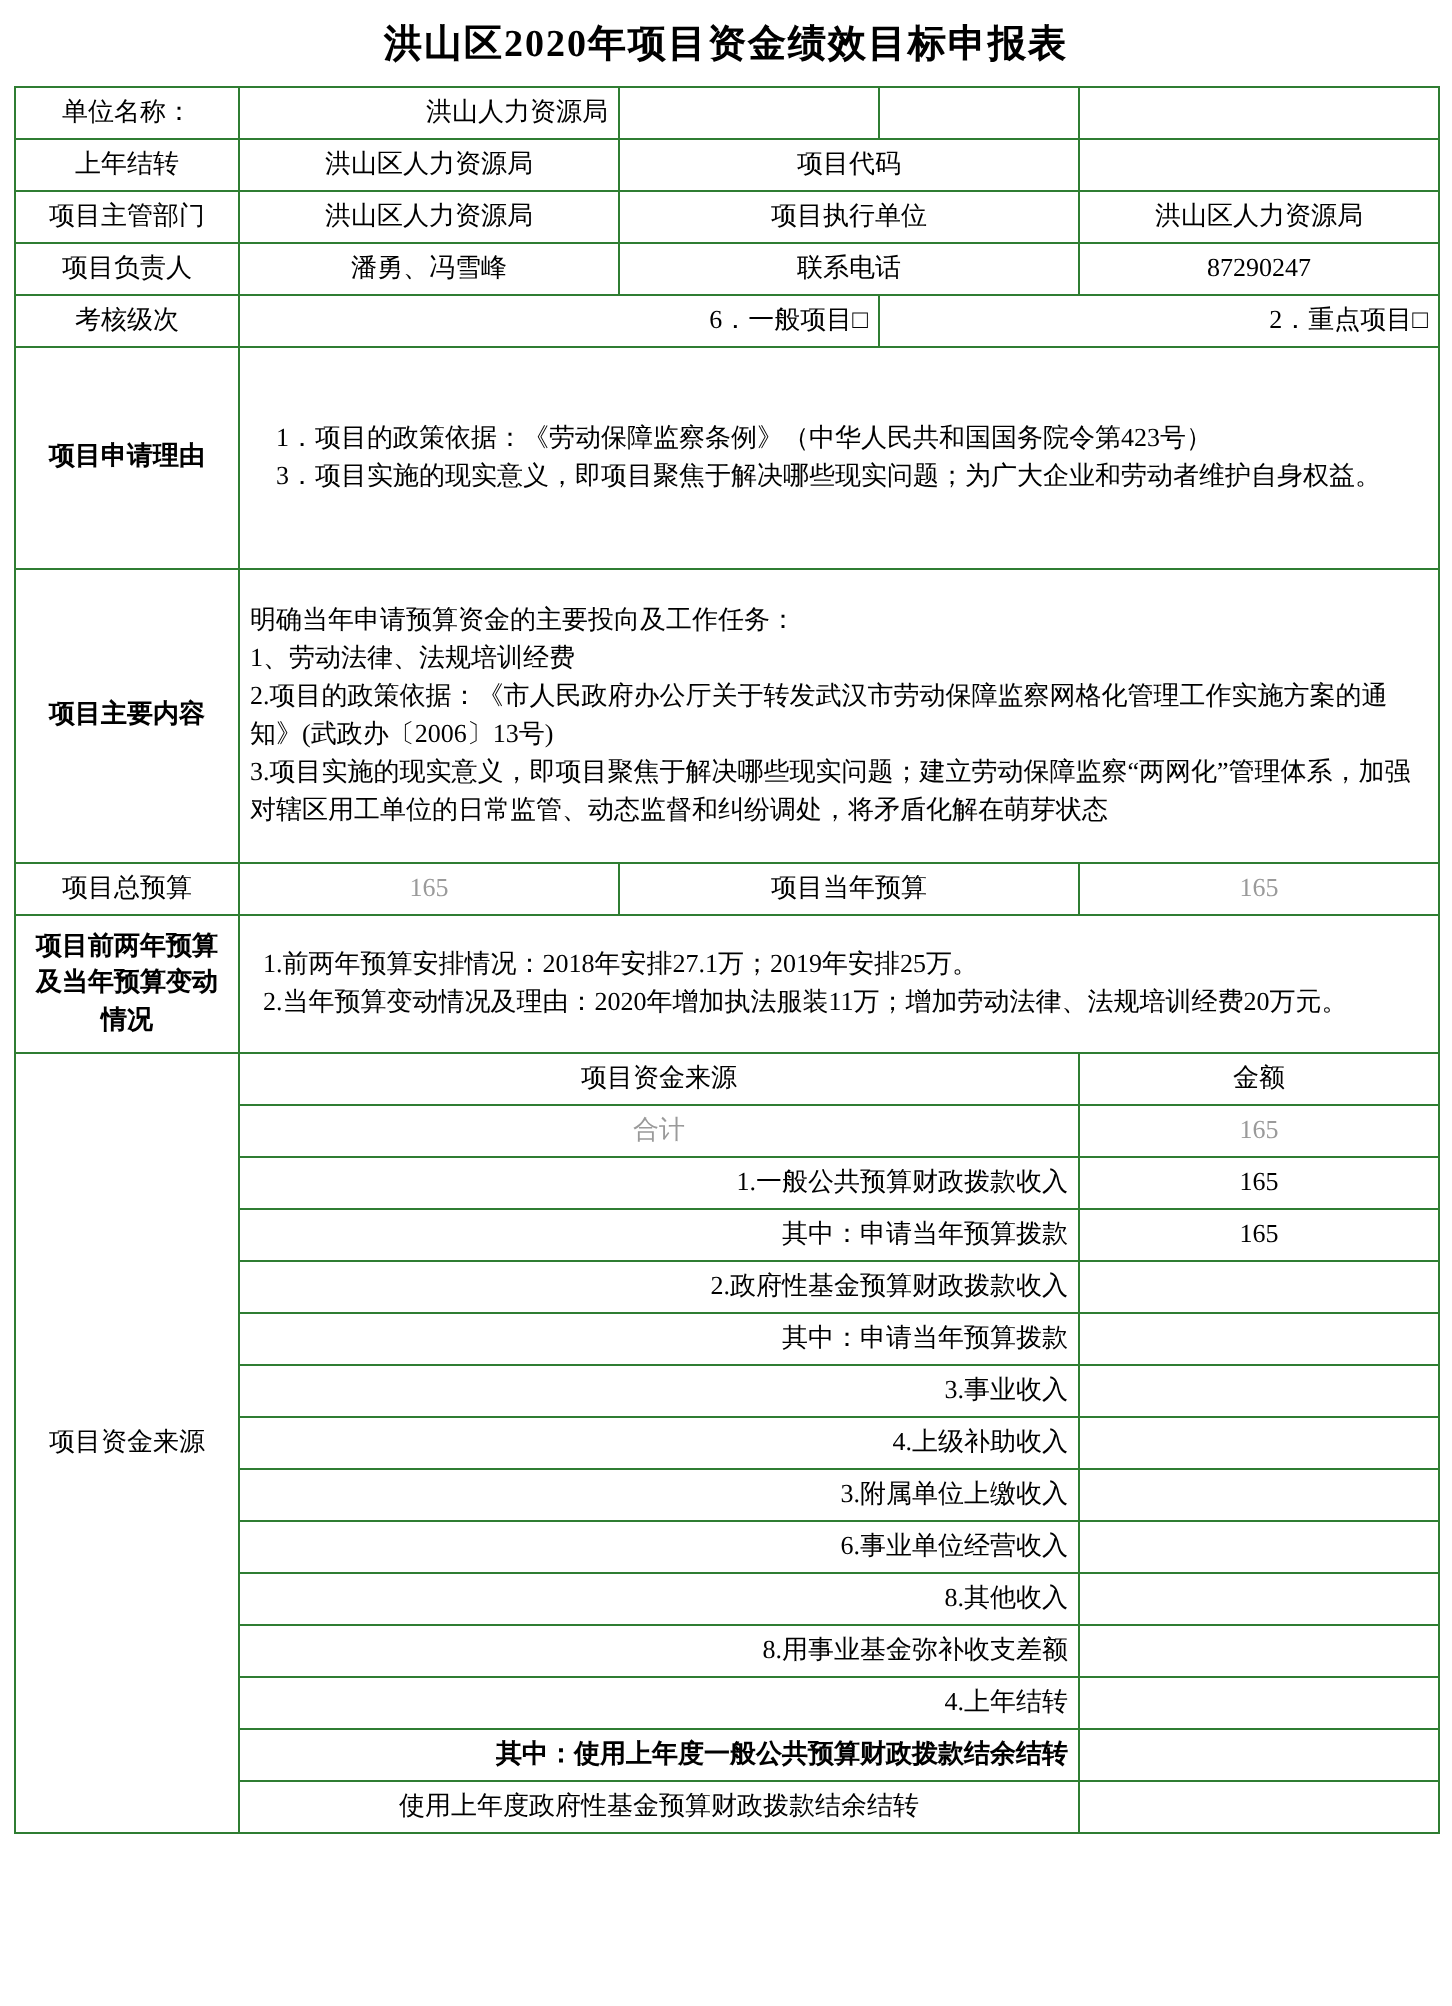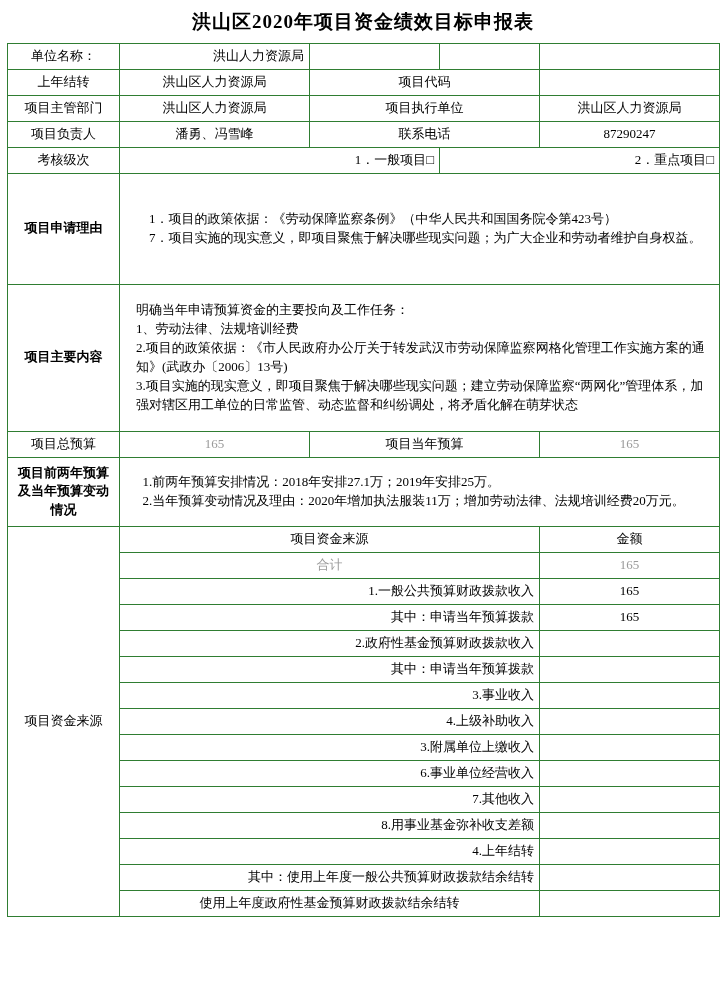--- a/index.html
+++ b/index.html
@@ -43,21 +43,20 @@
   .c { text-align: center; }
   .l { text-align: right; }
   .grey { color: #9a9a9a; }
   .unit-row td {
     border: 1px solid #2f7d32;
   }
   .lbl { text-align: center; font-weight: bold; }
   .para {
     display: block;
     text-indent: 0;
-    margin-left: 11px;
   }
   .body-cell {
     text-align: left;
     vertical-align: middle;
     line-height: 1.5;
   }
   .src-label {
     text-align: center;
     vertical-align: middle;
   }
@@ -104,29 +103,29 @@
 
       <tr class="row-h">
         <td class="c">项目负责人</td>
         <td class="c">潘勇、冯雪峰</td>
         <td class="c" colspan="2">联系电话</td>
         <td class="c">87290247</td>
       </tr>
 
       <tr class="row-h">
         <td class="c">考核级次</td>
-        <td class="l" colspan="2" style="padding-left:8px">1．一般项目□</td>
+        <td class="l" colspan="2" style="padding-left:8px">6．一般项目□</td>
         <td class="l" colspan="2" style="padding-left:8px">2．重点项目□</td>
       </tr>
 
       <tr>
         <td class="lbl">项目申请理由</td>
         <td class="body-cell" colspan="4" style="height:104px">
           <span class="para" style="text-indent:1em">1．项目的政策依据：《劳动保障监察条例》（中华人民共和国国务院令第423号）</span>
-          <span class="para" style="text-indent:1em">7．项目实施的现实意义，即项目聚焦于解决哪些现实问题；为广大企业和劳动者维护自身权益。</span>
+          <span class="para" style="text-indent:1em">3．项目实施的现实意义，即项目聚焦于解决哪些现实问题；为广大企业和劳动者维护自身权益。</span>
         </td>
       </tr>
 
       <tr>
         <td class="lbl">项目主要内容</td>
         <td class="body-cell" colspan="4" style="height:140px">
           <span class="para">明确当年申请预算资金的主要投向及工作任务：</span>
           <span class="para">1、劳动法律、法规培训经费</span>
           <span class="para">2.项目的政策依据：《市人民政府办公厅关于转发武汉市劳动保障监察网格化管理工作实施方案的通知》(武政办〔2006〕13号)</span>
           <span class="para">3.项目实施的现实意义，即项目聚焦于解决哪些现实问题；建立劳动保障监察“两网化”管理体系，加强对辖区用工单位的日常监管、动态监督和纠纷调处，将矛盾化解在萌芽状态</span>
@@ -184,33 +183,33 @@
         </tr>
         <tr class="row-h">
           <td colspan="3" class="l">3.附属单位上缴收入</td>
           <td class="c"></td>
         </tr>
         <tr class="row-h">
           <td colspan="3" class="l">6.事业单位经营收入</td>
           <td class="c"></td>
         </tr>
         <tr class="row-h">
-          <td colspan="3" class="l">7.其他收入</td>
+          <td colspan="3" class="l">8.其他收入</td>
           <td class="c"></td>
         </tr>
         <tr class="row-h">
           <td colspan="3" class="l">8.用事业基金弥补收支差额</td>
           <td class="c"></td>
         </tr>
         <tr class="row-h">
           <td colspan="3" class="l">4.上年结转</td>
           <td class="c"></td>
         </tr>
         <tr class="row-h">
-          <td colspan="3" class="l" style="padding-left: 18px;">其中：使用上年度一般公共预算财政拨款结余结转</td>
+          <td colspan="3" class="l" style="padding-left: 18px; font-weight: bold;">其中：使用上年度一般公共预算财政拨款结余结转</td>
           <td class="c"></td>
         </tr>
         <tr class="row-h">
           <td colspan="3" class="c">使用上年度政府性基金预算财政拨款结余结转</td>
           <td class="c"></td>
         </tr>
       </tbody>
   </table>
 </div>
 

